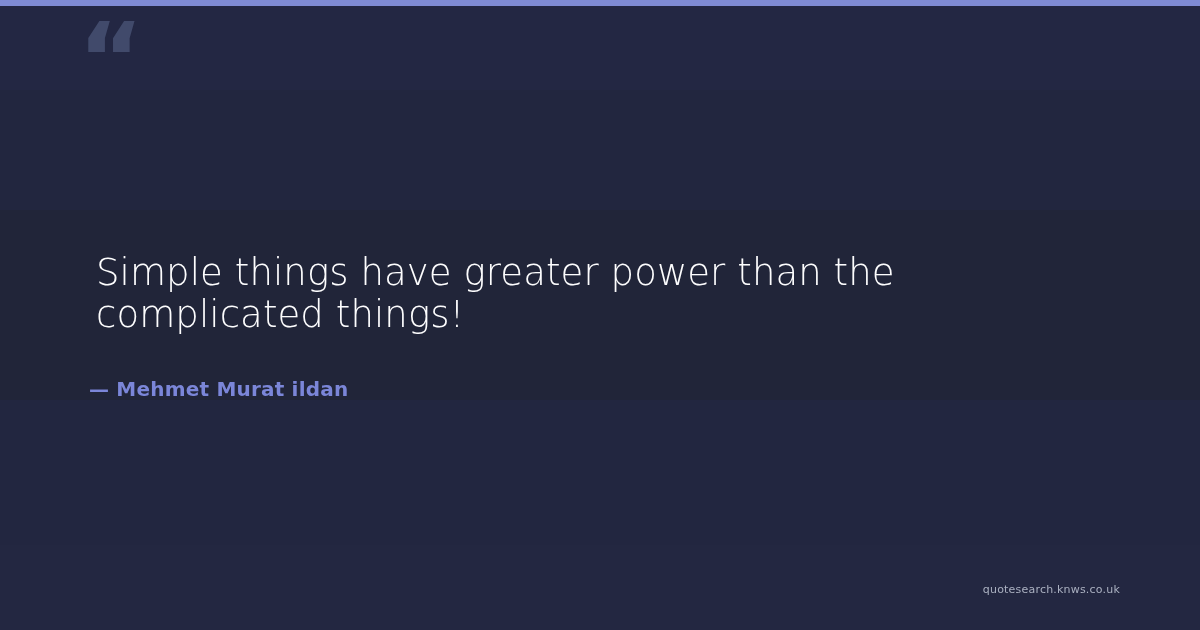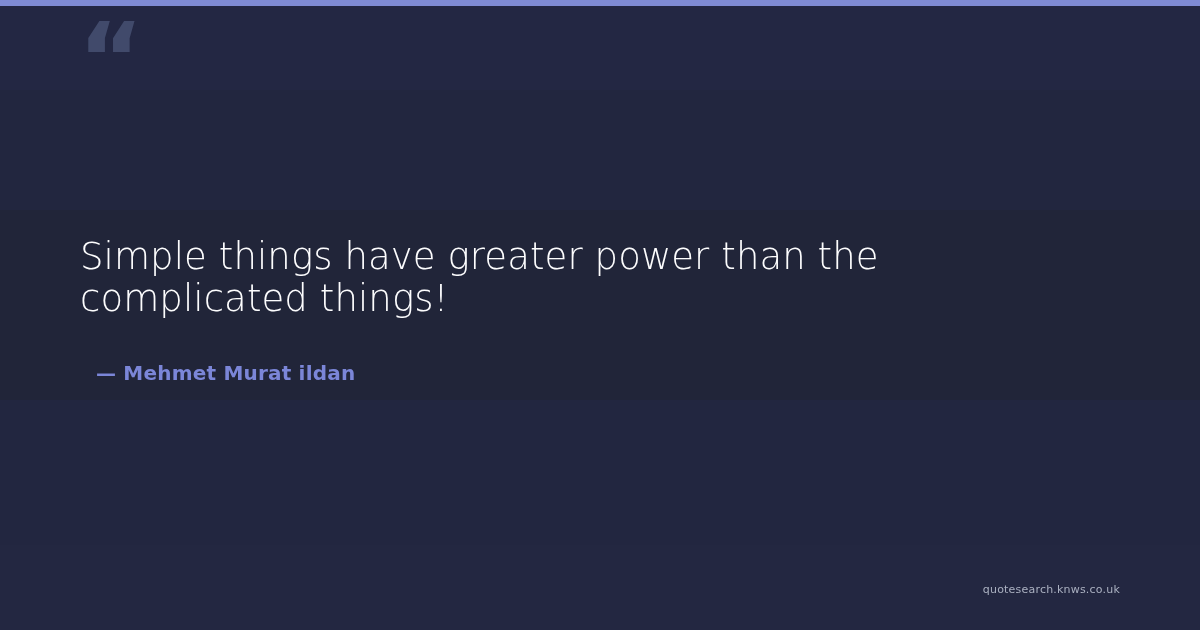--- a/index.html
+++ b/index.html
@@ -54,32 +54,32 @@
   }
 
   .content-block {
     position: absolute;
     left: 80px;
     top: 236px;
     width: 880px;
   }
 
   .quote-text {
-    margin: 0;
+    margin: 16px;
     color: #fdfdfe;
     font-family: "DejaVu Sans", sans-serif;
     font-size: 37px;
     font-weight: 300;
     line-height: 42px;
     letter-spacing: 0.1px;
     white-space: pre-wrap;
   }
 
   .quote-author {
-    margin: 16px;
+    margin: 9px;
     padding-top: 24px;
     color: #7b86d8;
     font-family: "DejaVu Sans", sans-serif;
     font-size: 20px;
     font-weight: 700;
     line-height: 26px;
     letter-spacing: 0.2px;
   }
 
   .site-footer {

